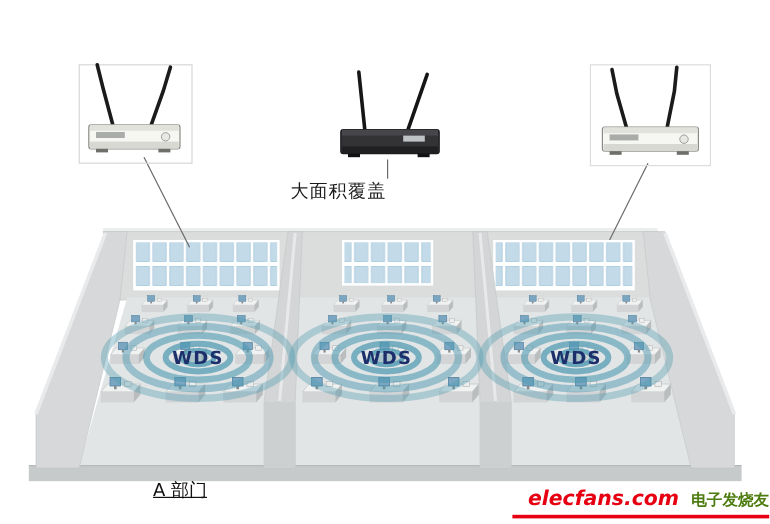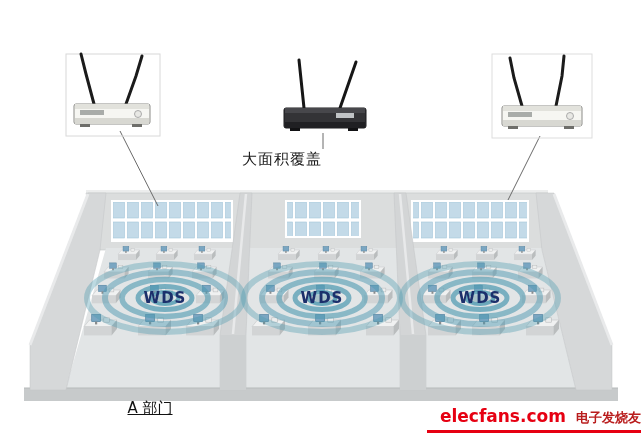--- a/index.html
+++ b/index.html
@@ -6,22 +6,22 @@
   .canvas{position:relative;width:642px;height:437px;background:#ffffff;overflow:hidden;
           font-family:"DejaVu Sans",sans-serif;}
   .canvas svg{position:absolute;left:0;top:0;}
   .label{position:absolute;color:#1a1a1a;}
   #coverage-label{left:242px;top:150px;width:160px;text-align:left;font-size:15px;letter-spacing:1px;}
   .section-label{top:399px;font-size:15px;width:90px;text-align:center;color:#111;}
   #label-a{left:105px;text-decoration:underline;}
   #label-b{left:270px;}
   .wm{position:absolute;top:406px;right:1px;width:214px;text-align:right;
       border-bottom:3px solid #e60012;padding-bottom:3px;white-space:nowrap;}
-  .wm-site{color:#e60012;font-weight:bold;font-size:17px;}
-  .wm-brand{color:#b91c1c;font-weight:bold;font-size:13px;margin-left:5px;}
+  .wm-site{color:#e60012;font-weight:bold;font-style:italic;font-size:17px;}
+  .wm-brand{color:#4d7c0f;font-weight:bold;font-size:13px;margin-left:5px;}
   .wds{font-family:"DejaVu Sans",sans-serif;font-size:15px;font-weight:bold;
        fill:#1c2f6b;text-anchor:middle;letter-spacing:1px;}
 </style>
 </head>
 <body>
 
 <div class="canvas">
 
   <svg width="642" height="437" viewBox="0 0 642 437">
     <defs>

